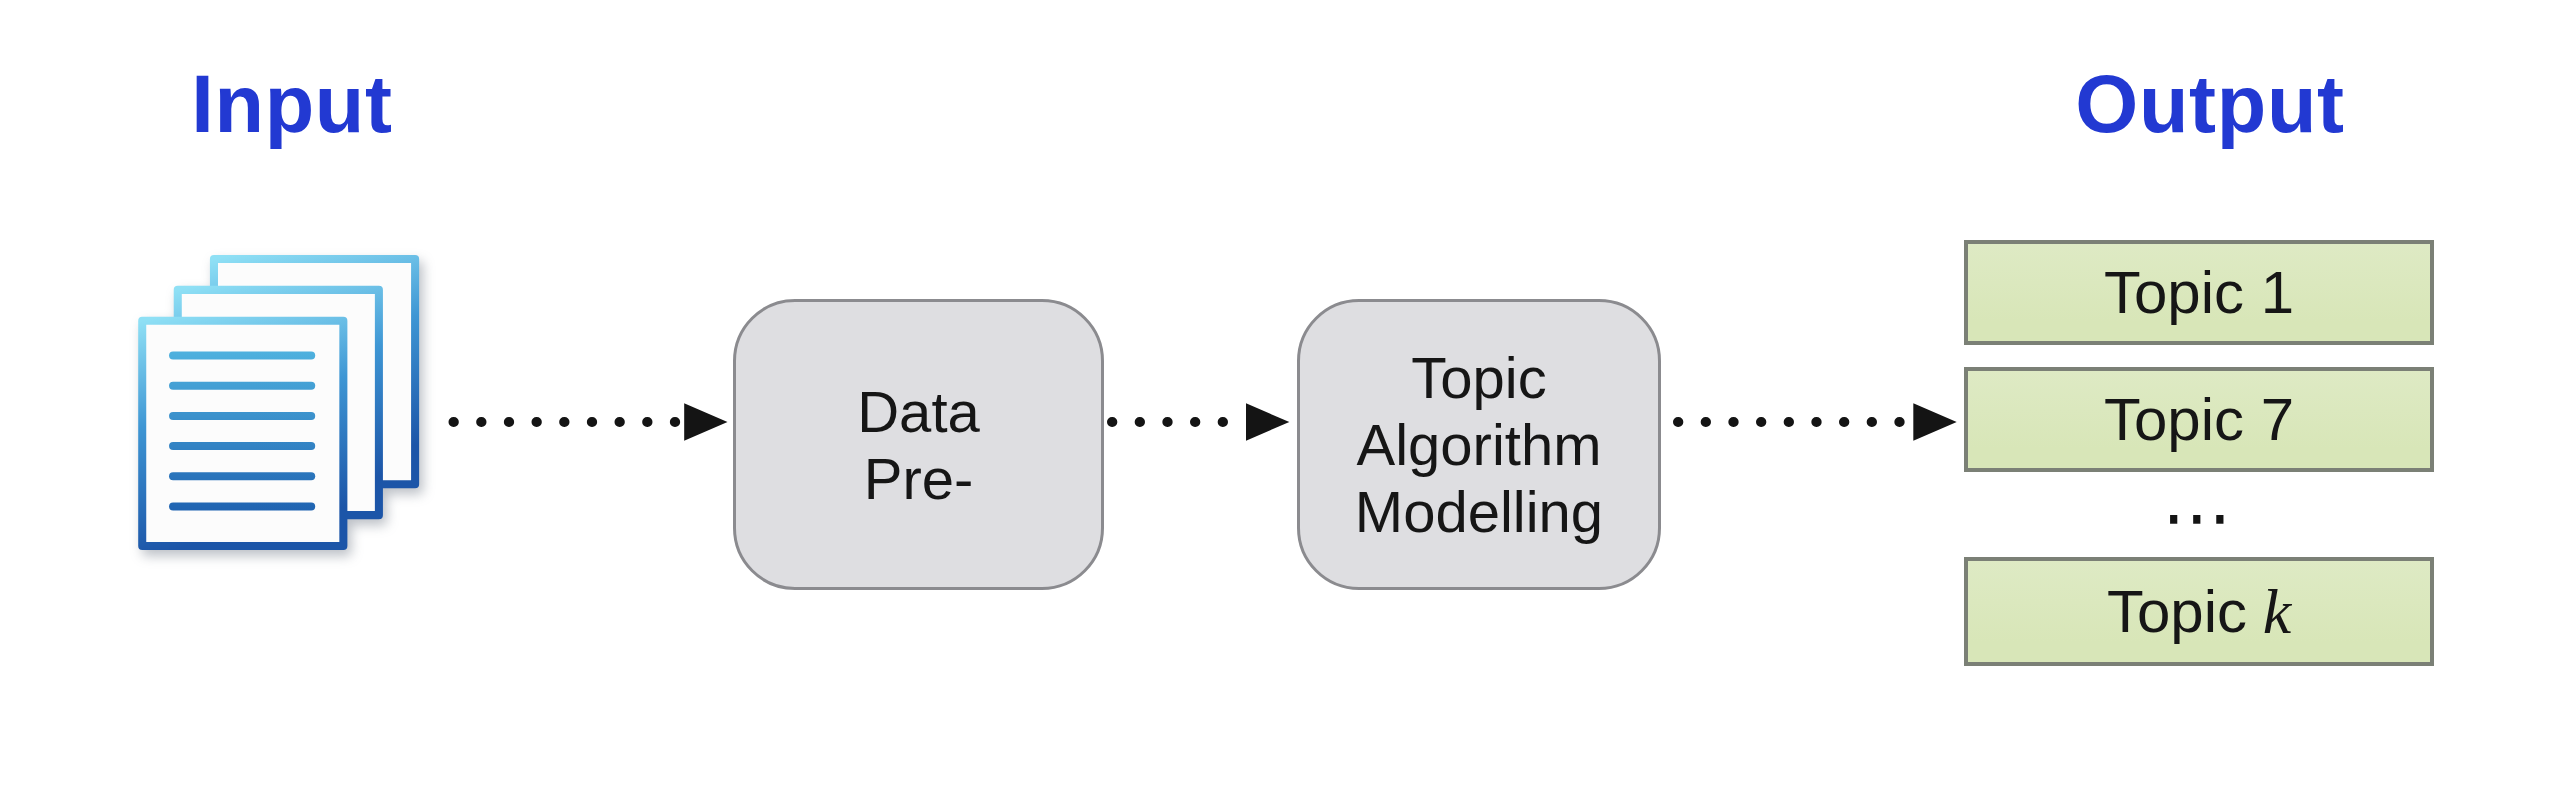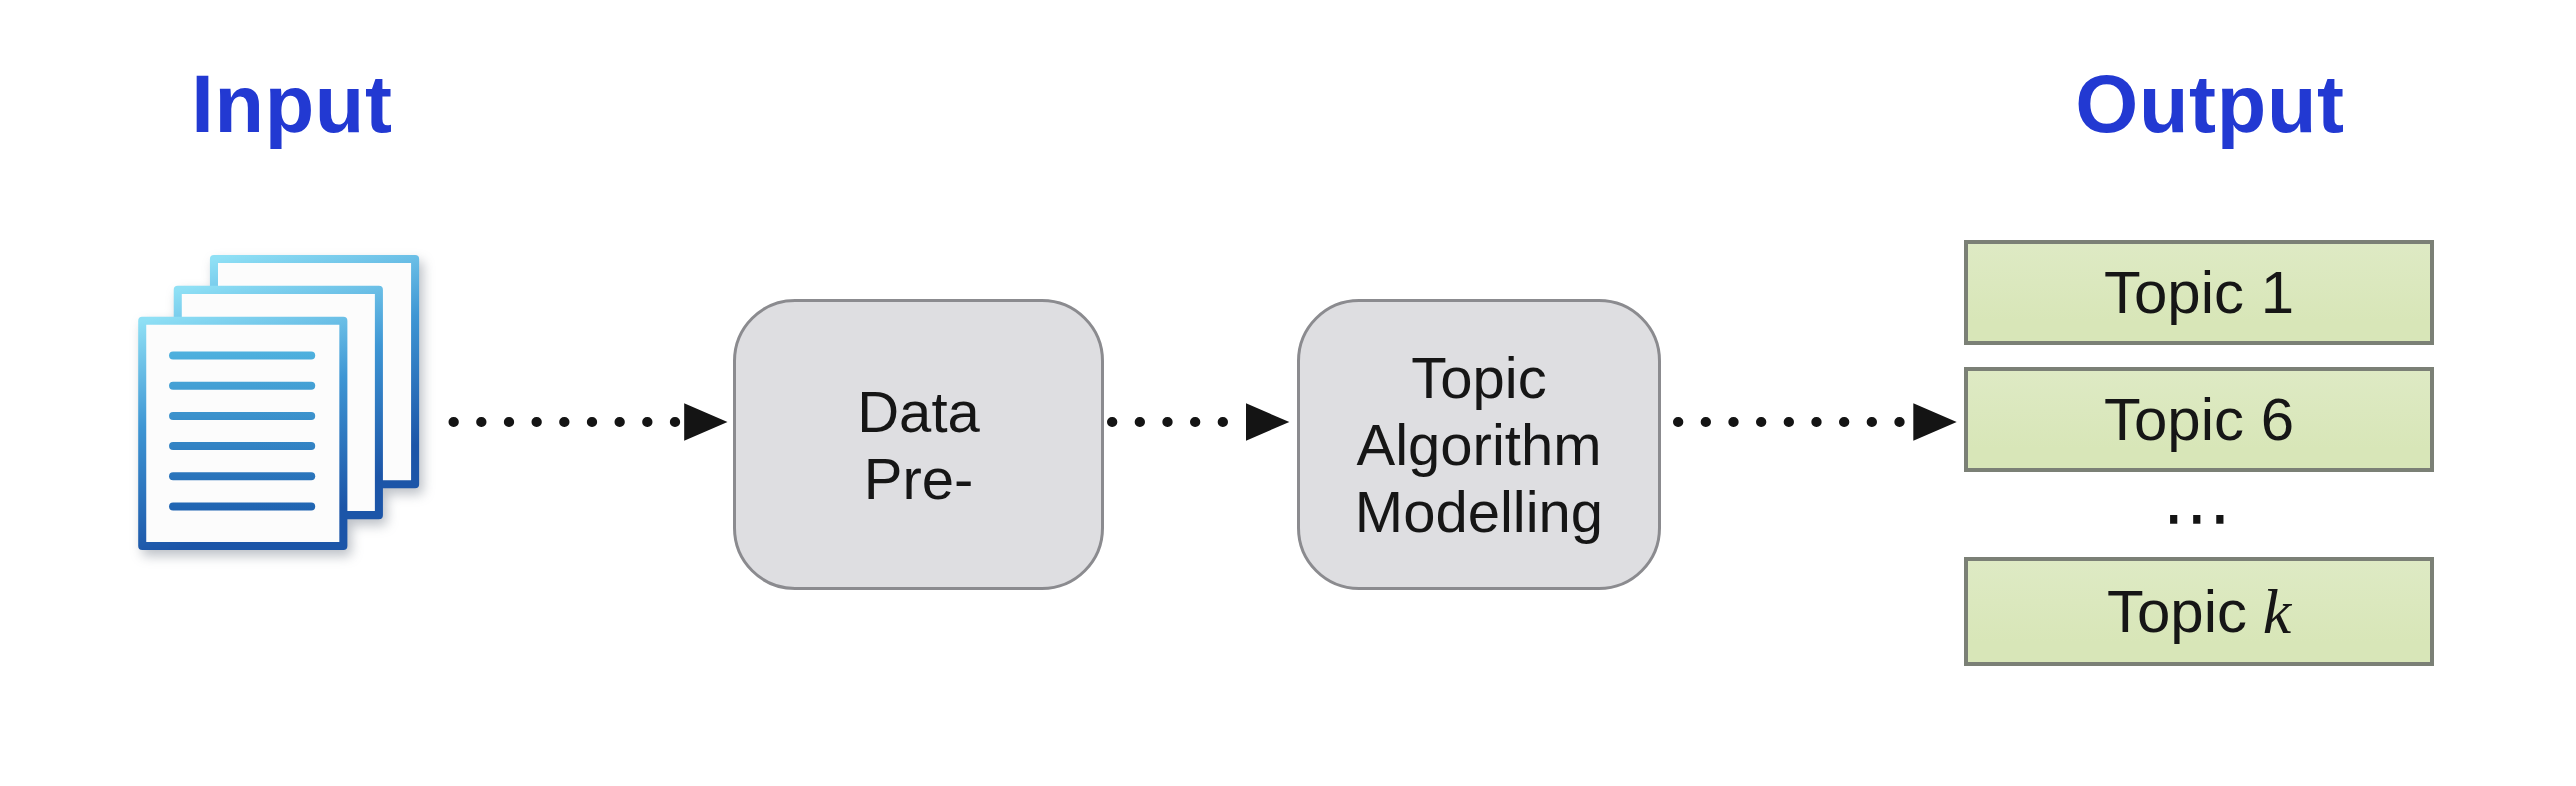--- a/index.html
+++ b/index.html
@@ -124,21 +124,21 @@
 
   <svg class="arrow-svg arrow-3" viewBox="0 0 430 60" aria-hidden="true">
     <line class="arrow-dots" x1="8" y1="30" x2="357" y2="30"></line>
     <polygon class="arrow-head" points="361,2 361,58 426,30"></polygon>
   </svg>
 
   <div class="topic-box topic-1">
     <span>Topic 1</span>
   </div>
   <div class="topic-box topic-2">
-    <span>Topic 6</span>
+    <span>Topic 7</span>
   </div>
   <div class="topics-ellipsis">⋯</div>
   <div class="topic-box topic-k">
     <span class="topic-k-prefix">Topic</span>
     <span class="math-var">k</span>
   </div>
 
 </div>
 
 

